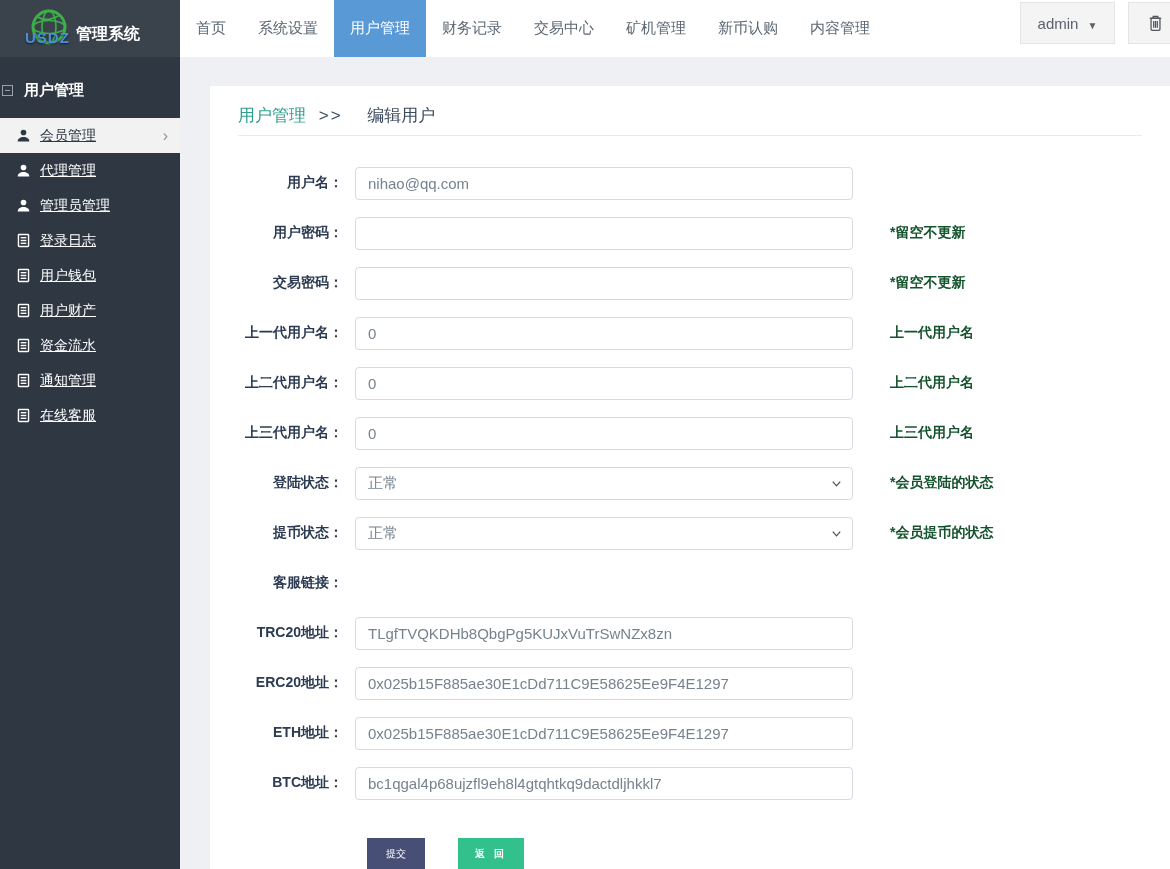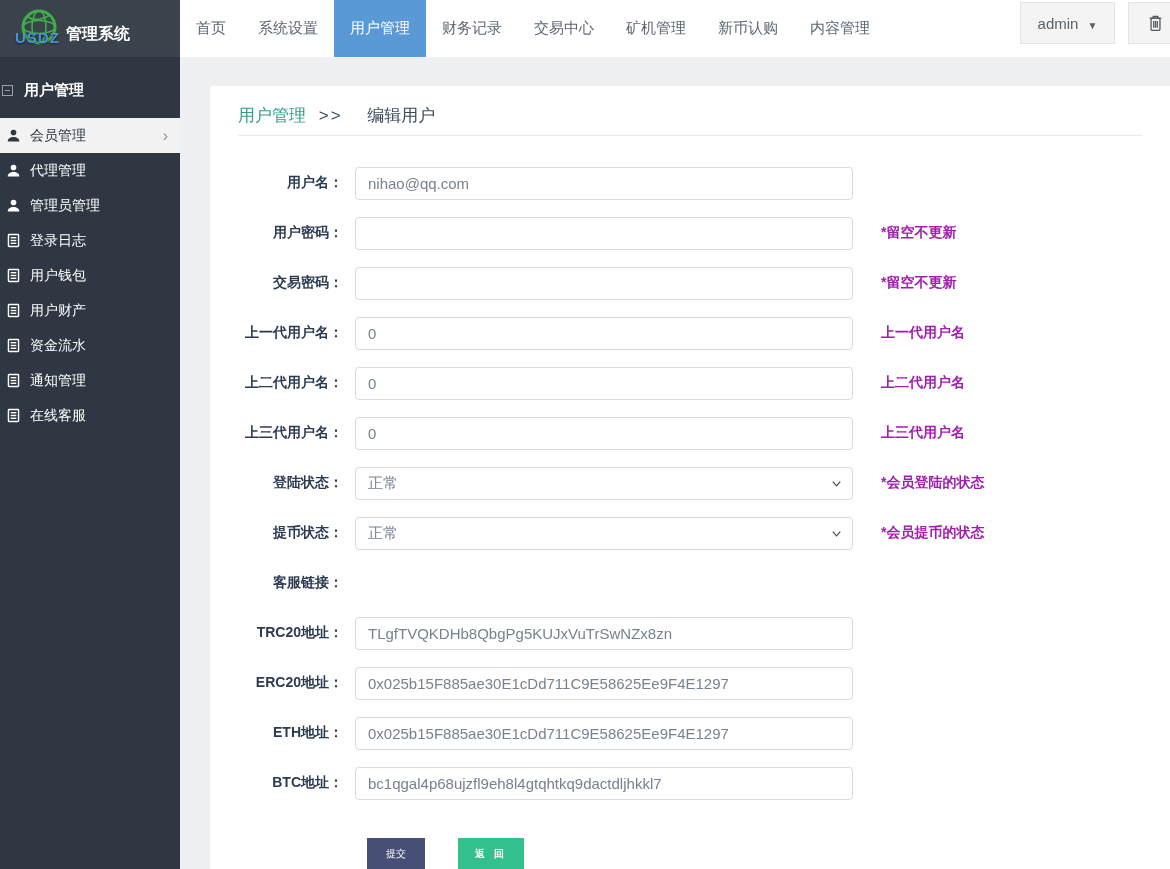--- a/index.html
+++ b/index.html
@@ -1,59 +1,59 @@
 <!DOCTYPE html>
 <html><head>
 <meta charset="utf-8">
 <style>
   * { box-sizing: border-box; margin: 0; padding: 0; }
   html, body { width: 1170px; height: 869px; overflow: hidden; }
   body { font-family: "Liberation Sans", sans-serif; position: relative; background: #eef0f4; }
 
   
   .topbar { position: absolute; top: 0; left: 0; right: 0; height: 57px; background: #fff; display: flex; z-index: 3; }
-  .brand { width: 180px; height: 57px; background: #3a424c; display: flex; align-items: center; padding-left: 16px; flex: none; }
+  .brand { width: 180px; height: 57px; background: #3a424c; display: flex; align-items: center; padding-left: 26px; flex: none; }
   .logo-wrap { position: relative; width: 50px; height: 48px; flex: none; }
   .usdz { position: absolute; left: -1px; bottom: 7px; color: #4a90d9; font-weight: bold; font-size: 15px; letter-spacing: 1px; text-shadow: 0 1px 2px rgba(0,0,0,.6); }
   .brand-title { color: #fff; font-size: 16px; font-weight: bold; margin-top: 12px; }
   .nav { display: flex; height: 57px; }
   .nav-item { padding: 0 16px; display: flex; align-items: center; font-size: 15px; color: #5c6773; cursor: pointer; }
   .nav-item.active { background: #5899d6; color: #fff; }
   .admin-box, .trash-box { position: absolute; top: 2px; height: 42px; background: #f4f4f4; border: 1px solid #e4e4e4; display: flex; align-items: center; justify-content: center; cursor: pointer; }
   .admin-box { left: 1020px; width: 95px; gap: 9px; color: #59626b; font-size: 15px; }
   .caret::after { content: "▼"; font-size: 10px; color: #59626b; }
   .trash-box { left: 1128px; width: 55px; }
 
   
   .sidebar { position: absolute; top: 57px; left: 0; width: 180px; bottom: 0; background: #2e3742; z-index: 2; }
   .side-header { display: flex; align-items: center; gap: 11px; padding: 24px 0 18px 2px; font-weight: bold; font-size: 15px; color: #fff; }
   .minus-box { width: 11px; height: 11px; border: 1px solid #99a2ac; position: relative; flex: none; }
   .minus-box::after { content: ""; position: absolute; left: 2px; right: 2px; top: 4px; border-top: 1px solid #99a2ac; }
-  .side-item { display: flex; align-items: center; gap: 9px; height: 35px; padding-left: 6px; font-size: 14px; color: #fff; cursor: pointer; position: relative; }
+  .side-item { display: flex; align-items: center; gap: 9px; height: 35px; padding-left: 16px; font-size: 14px; color: #fff; cursor: pointer; position: relative; text-decoration: underline; }
   .side-item.active { background: #f2f2f2; color: #2e3742; }
   .side-item svg { width: 15px; height: 15px; flex: none; }
   .side-chev { position: absolute; right: 12px; color: #8a939c; font-size: 16px; }
   .side-chev::after { content: "›"; }
 
   
   .content { position: absolute; left: 180px; top: 57px; right: 0; bottom: 0; background: #eef0f4; }
   .card { position: absolute; left: 30px; top: 29px; right: 0; bottom: 0; background: #fff; }
   .breadcrumb { margin: 0 28px; padding-top: 18px; height: 50px; border-bottom: 1px solid #e8ebee; font-size: 17px; }
   .bc-parent { color: #2f9e8e; cursor: pointer; }
   .bc-sep { color: #3a4a5c; margin: 0 8px 0 8px; letter-spacing: 2px; }
   .bc-current { color: #3a4a5c; margin-left: 12px; }
 
   
   .form { margin-top: 22px; }
   .form-row { display: flex; align-items: center; height: 50px; }
   .f-label { width: 145px; text-align: right; font-weight: bold; font-size: 14px; color: #2c3b52; padding-right: 12px; flex: none; }
   .f-input, .f-select { width: 498px; height: 33px; border: 1px solid #d5dbe1; border-radius: 4px; padding: 0 12px; font-size: 15px; color: #76838f; background: #fff; flex: none; font-family: "Liberation Sans", sans-serif; }
   .f-select { display: flex; align-items: center; justify-content: space-between; cursor: pointer; padding-right: 9px; }
   .f-select svg { width: 13px; height: 13px; }
-  .f-hint { margin-left: 28px; color: #a21caf; font-weight: bold; font-size: 14px; white-space: nowrap; }
+  .f-hint { margin-left: 37px; color: #14532d; font-weight: bold; font-size: 14px; white-space: nowrap; }
 
   .btn-row { margin-left: 157px; margin-top: 30px; display: flex; gap: 33px; padding-bottom: 20px; }
   .btn { height: 31px; border: none; border-radius: 0; color: #fff; font-size: 10px; cursor: pointer; font-family: "Liberation Sans", sans-serif; }
   .btn-submit { width: 58px; background: #474f77; }
   .btn-back { width: 66px; background: #32c18c; letter-spacing: 3px; font-weight: bold; }
 </style>
 </head>
 <body>
 
 <div class="topbar">

